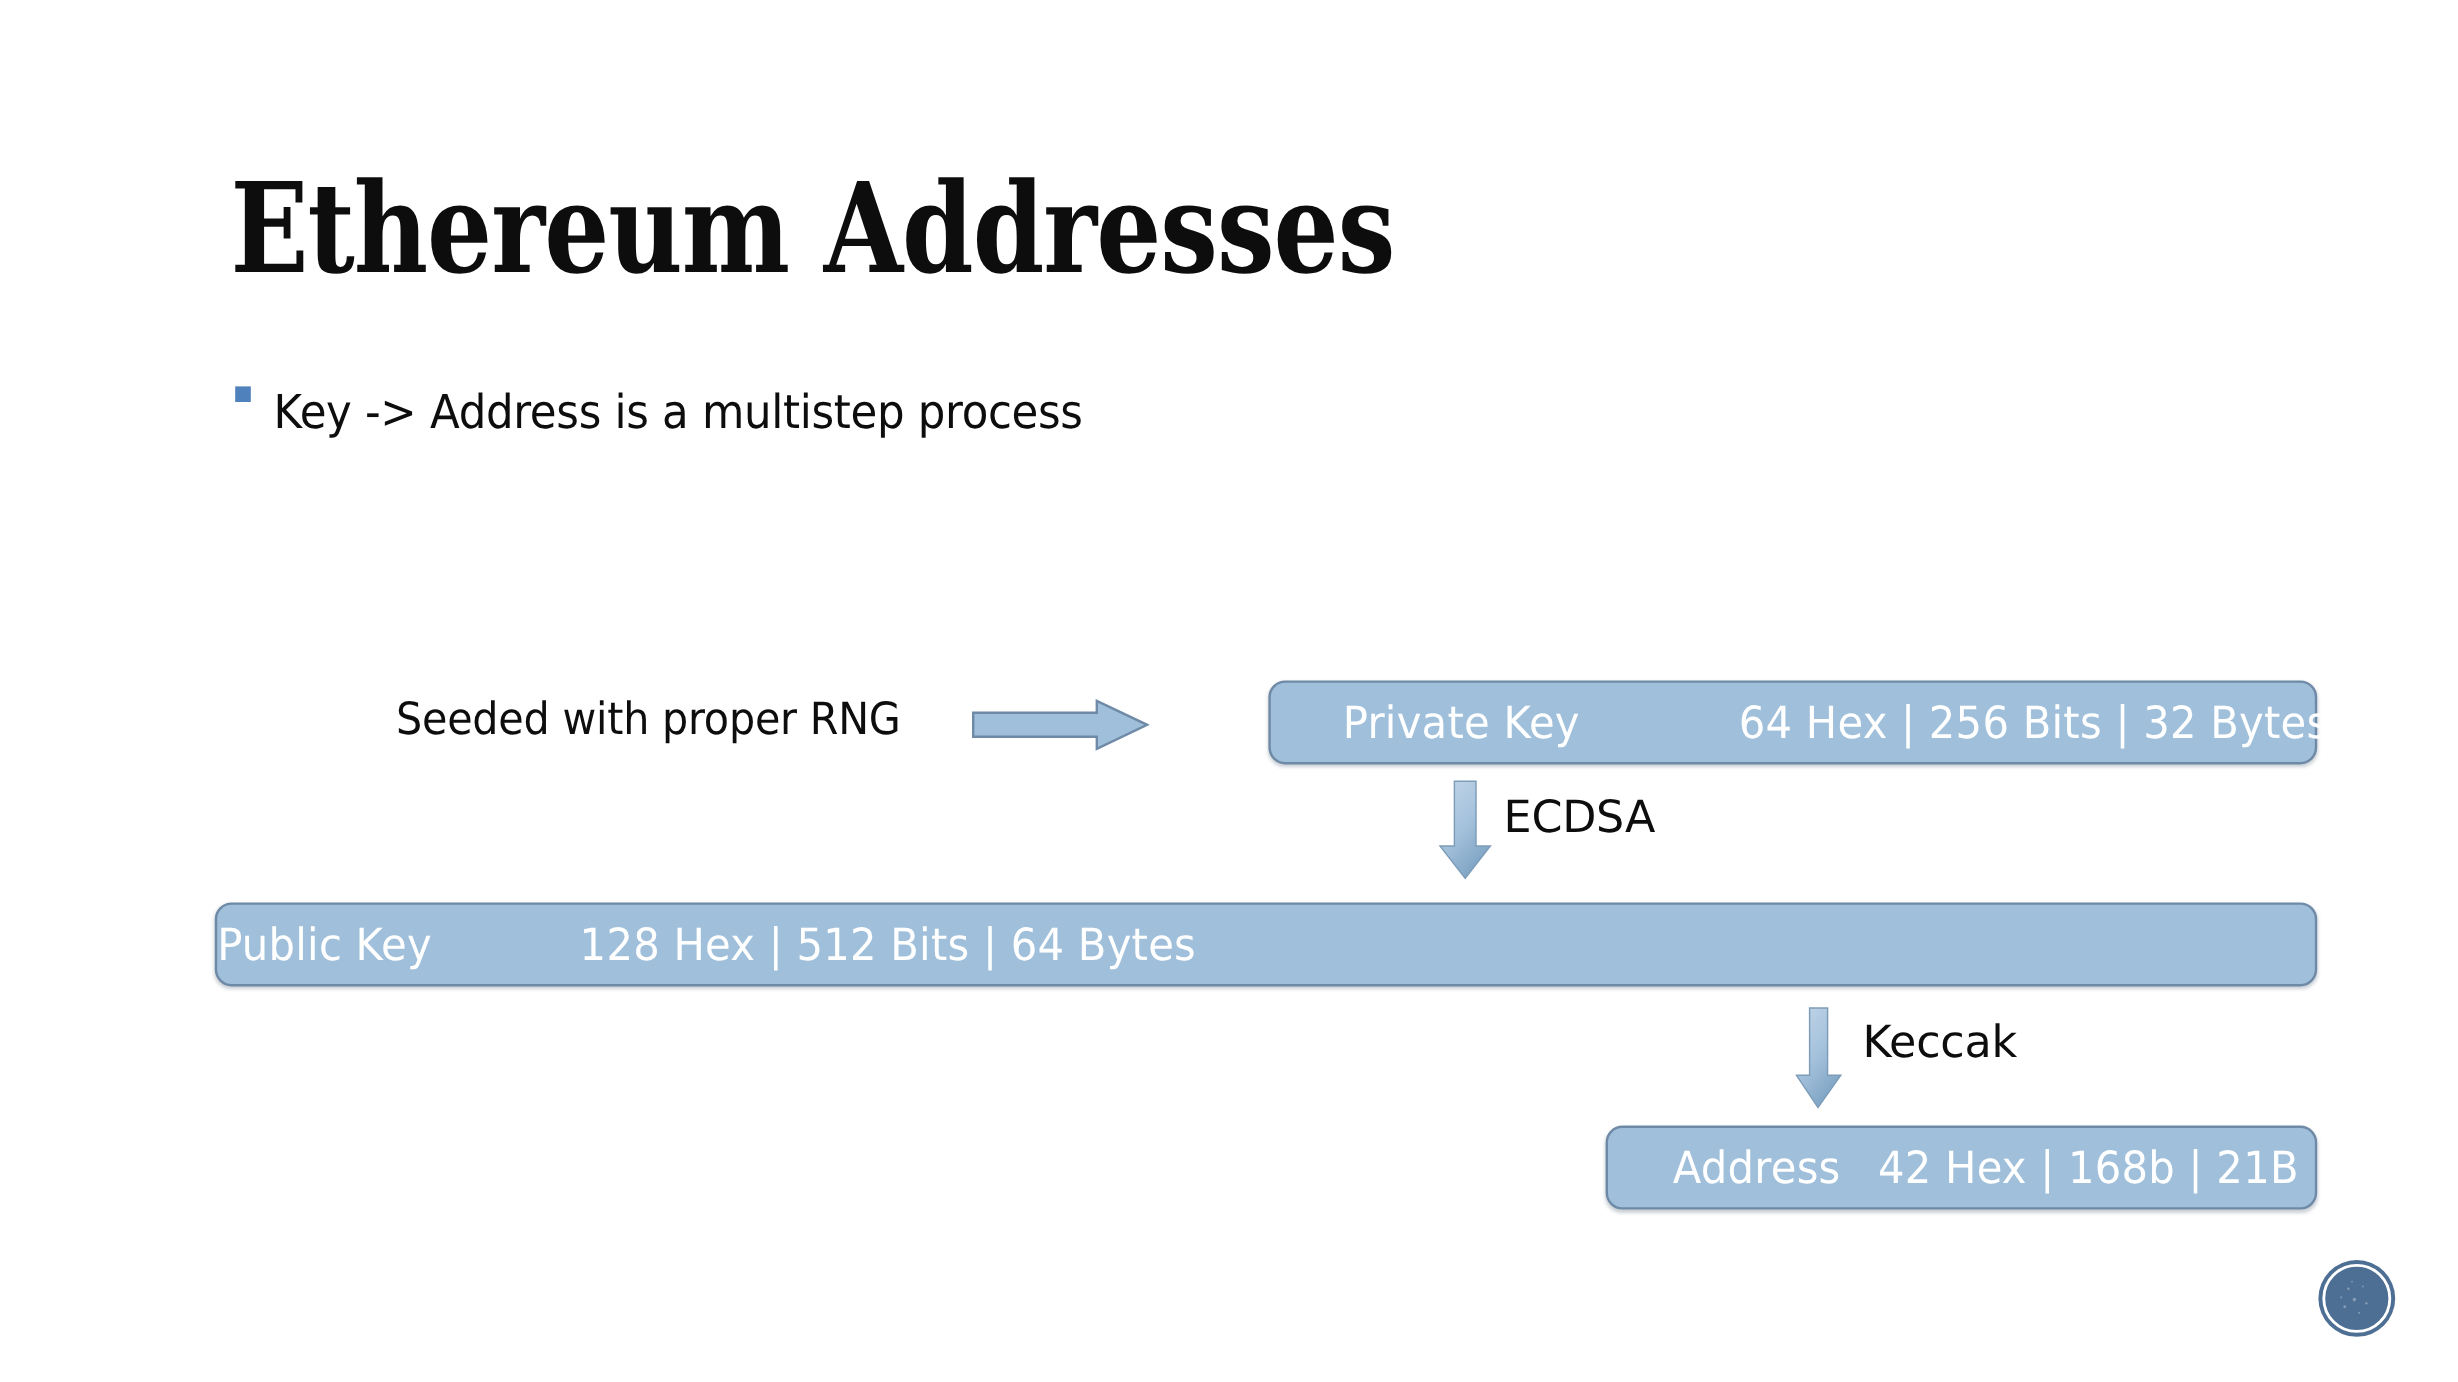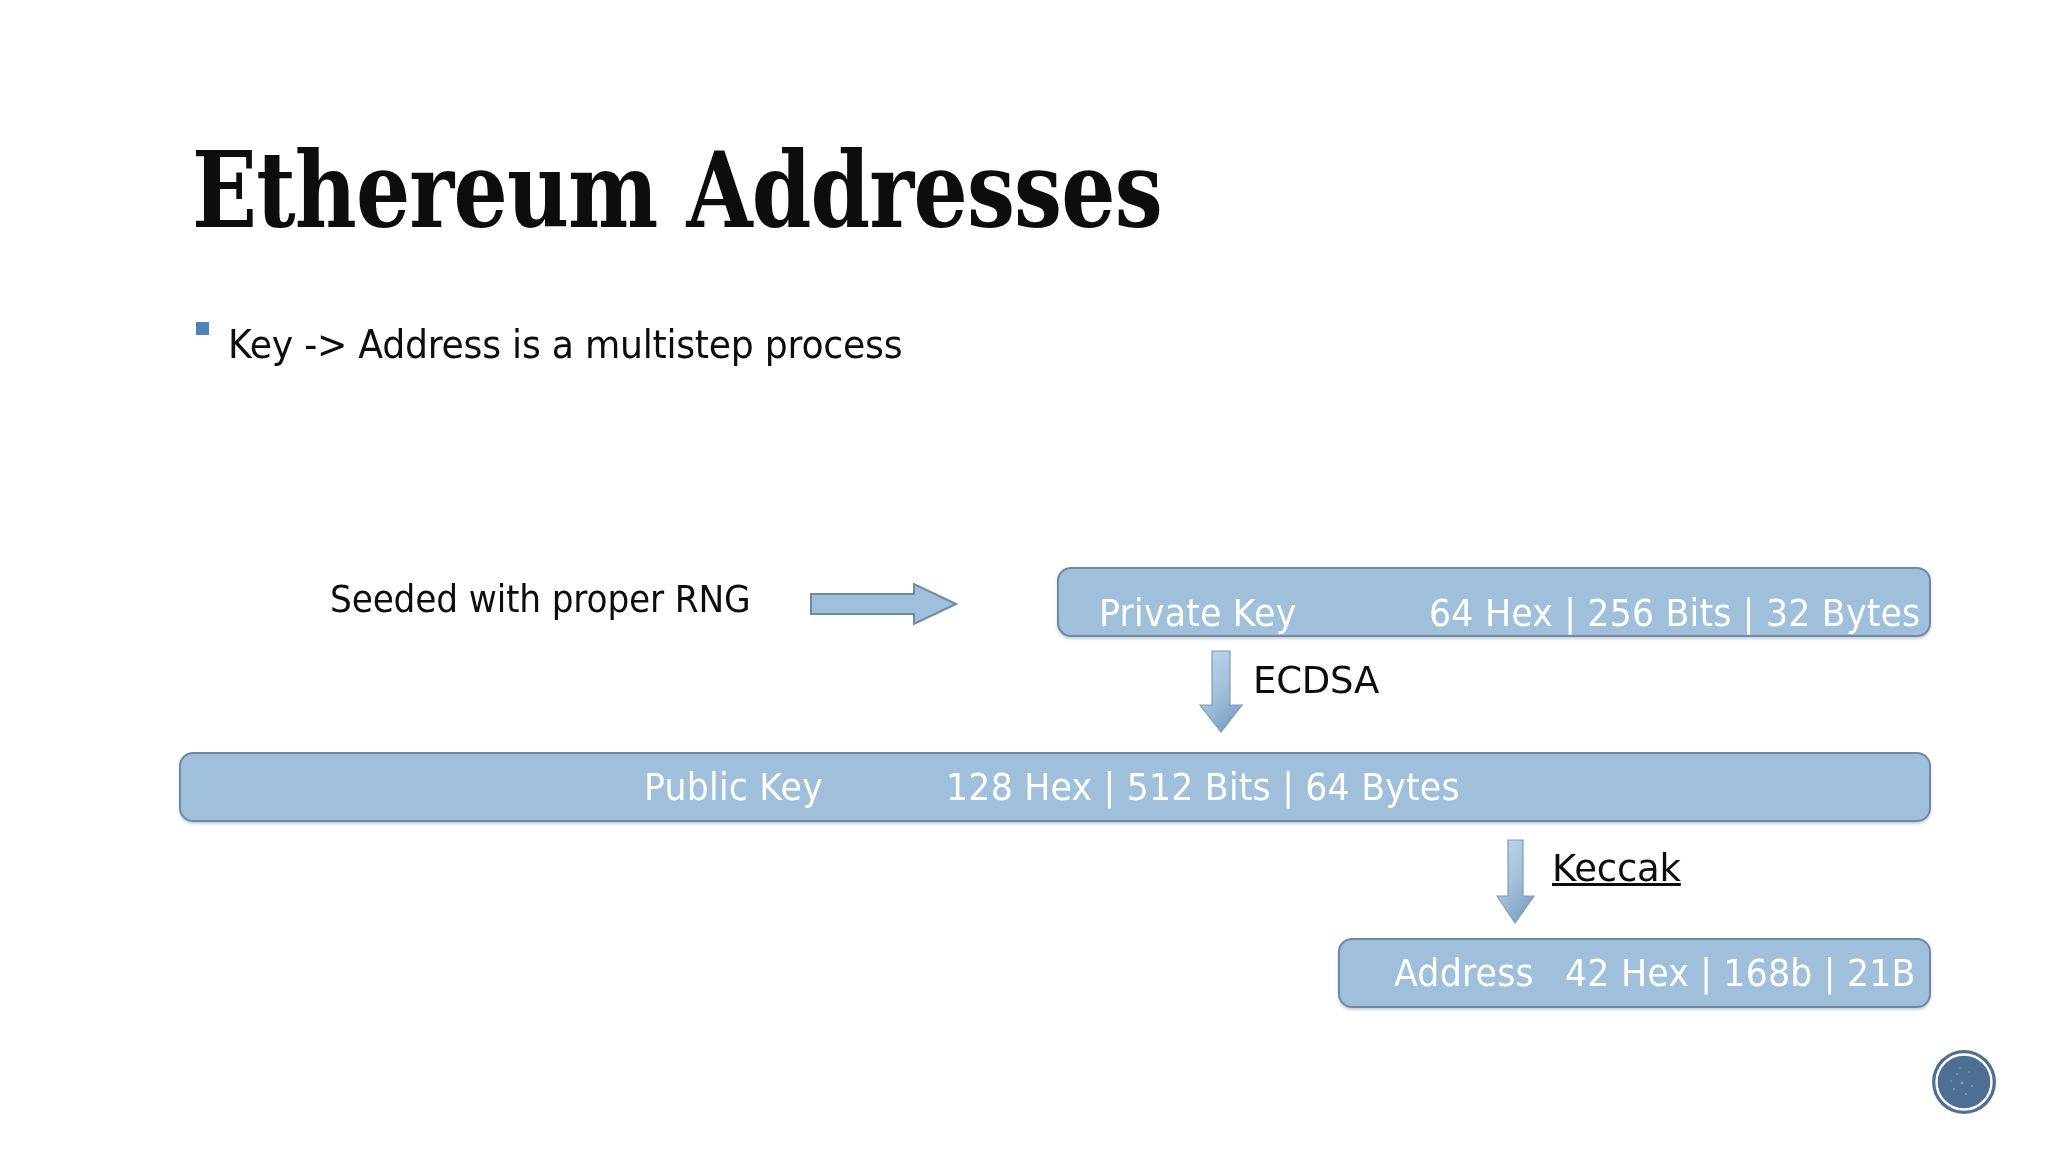--- a/index.html
+++ b/index.html
@@ -79,27 +79,27 @@
     align-items: center;
     color: #ffffff;
     font-size: 37px;
     letter-spacing: 0.2px;
     white-space: nowrap;
   }
   .flow-box .seg { transform: scaleX(0.94); transform-origin: left center; }
 
   #private-key-box {
     left: 1057px; top: 563px; width: 874px; height: 70px;
-    justify-content: flex-start; padding-left: 40px; align-items: flex-end;
+    justify-content: flex-start; padding-left: 60px;
   }
   #private-key-box .label { margin-right: 120px; }
 
   #public-key-box {
     left: 179px; top: 748px; width: 1752px; height: 70px;
-    justify-content: flex-start; padding-left: 463px;
+    justify-content: flex-start; 
   }
   #public-key-box .label { margin-right: 112px; }
 
   #address-box {
     left: 1338px; top: 934px; width: 593px; height: 70px;
     justify-content: flex-start; padding-left: 54px;
   }
   #address-box .label { margin-right: 22px; }
 
   .arrow-right { position: absolute; left: 810px; top: 578px; width: 148px; height: 44px; }
@@ -109,21 +109,21 @@
 
   .flow-caption {
     position: absolute;
     font-size: 37px;
     color: #0d0d0d;
     white-space: nowrap;
     letter-spacing: -0.2px;
   }
   #caption-rng    { left: 330px; top: 574px; transform: scaleX(0.93); transform-origin: left top; }
   #caption-ecdsa  { left: 1253px; top: 655px; }
-  #caption-keccak { left: 1552px; top: 843px; text-decoration: underline; }
+  #caption-keccak { left: 1552px; top: 843px; }
 
   
   .corner-logo {
     position: absolute;
     left: 1931px; top: 1049px;
     width: 66px; height: 66px;
   }
 </style>
 </head>
 <body>

